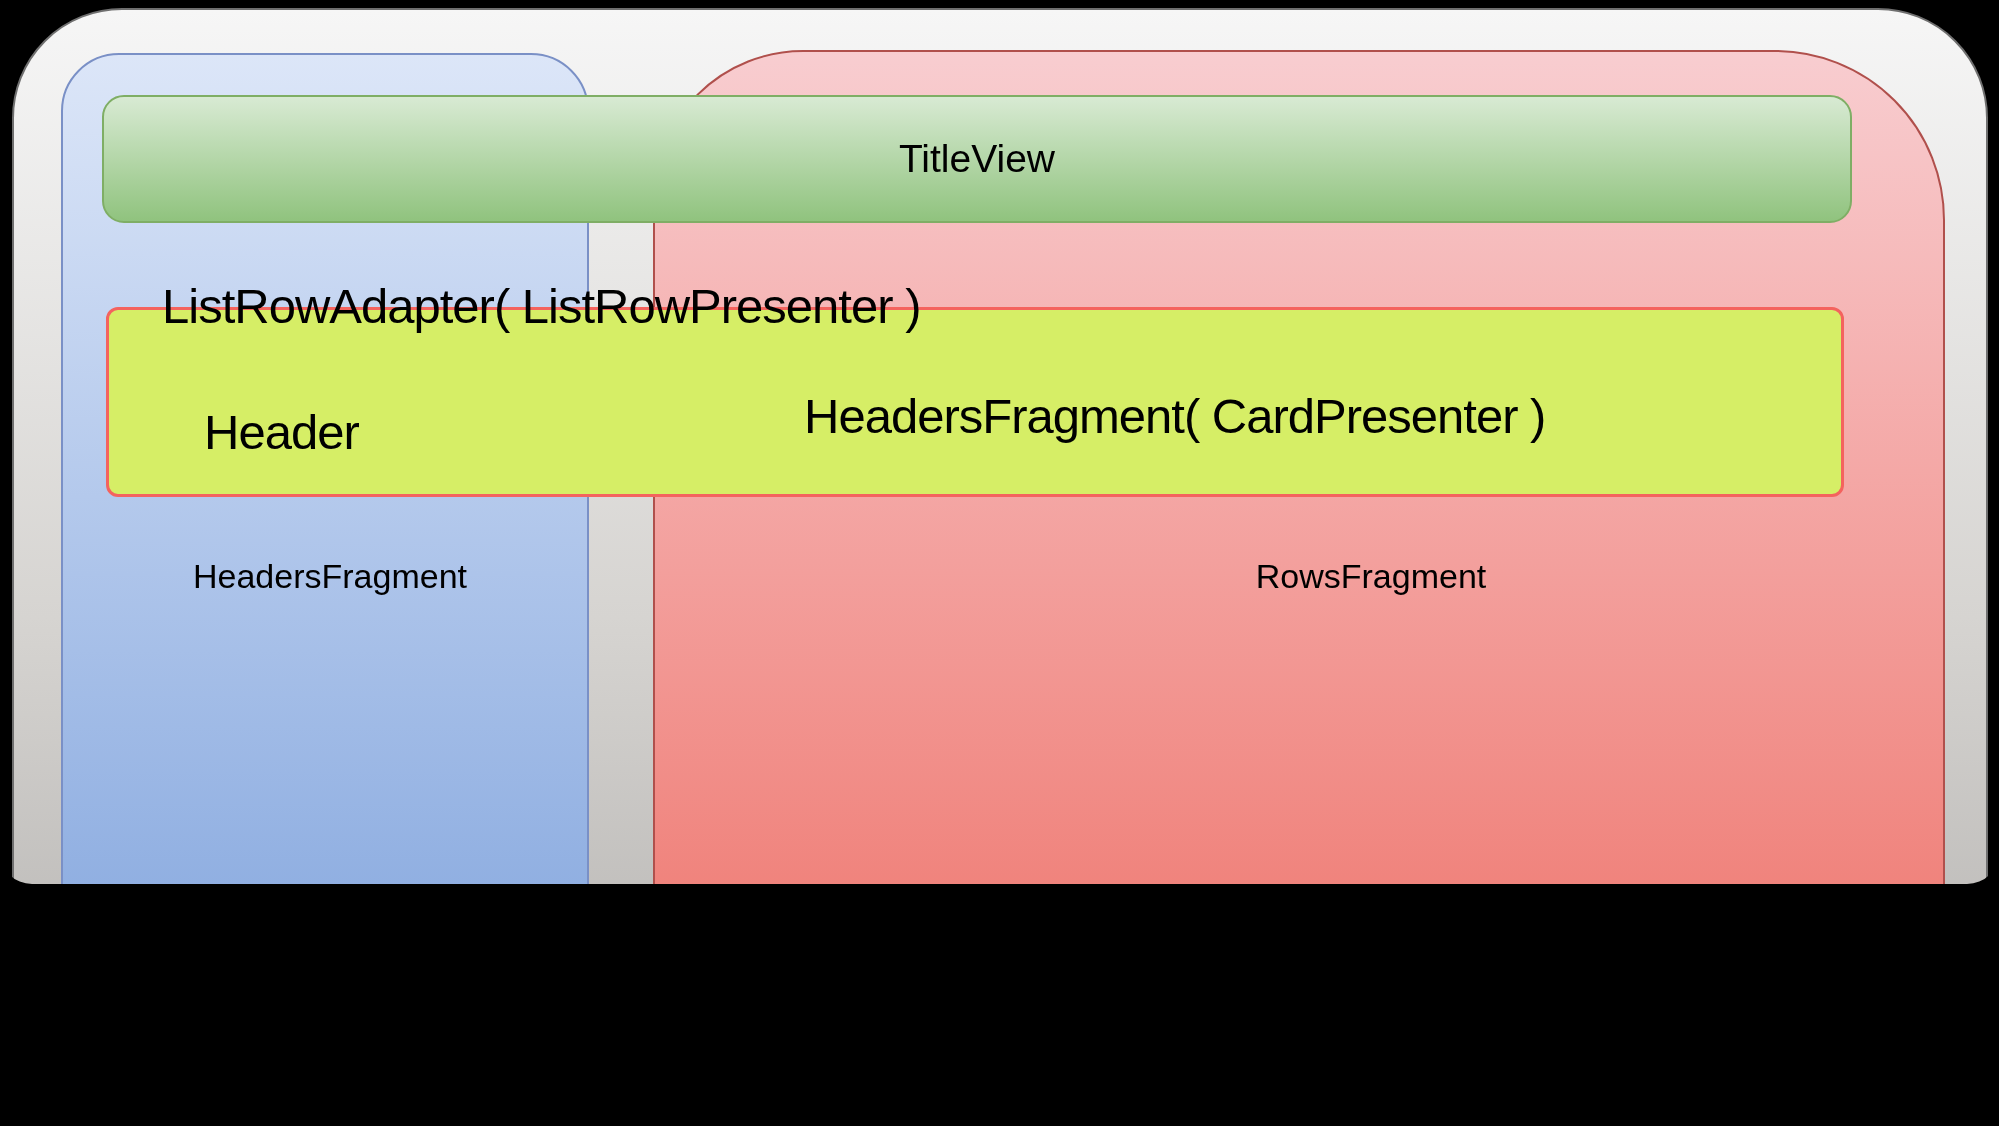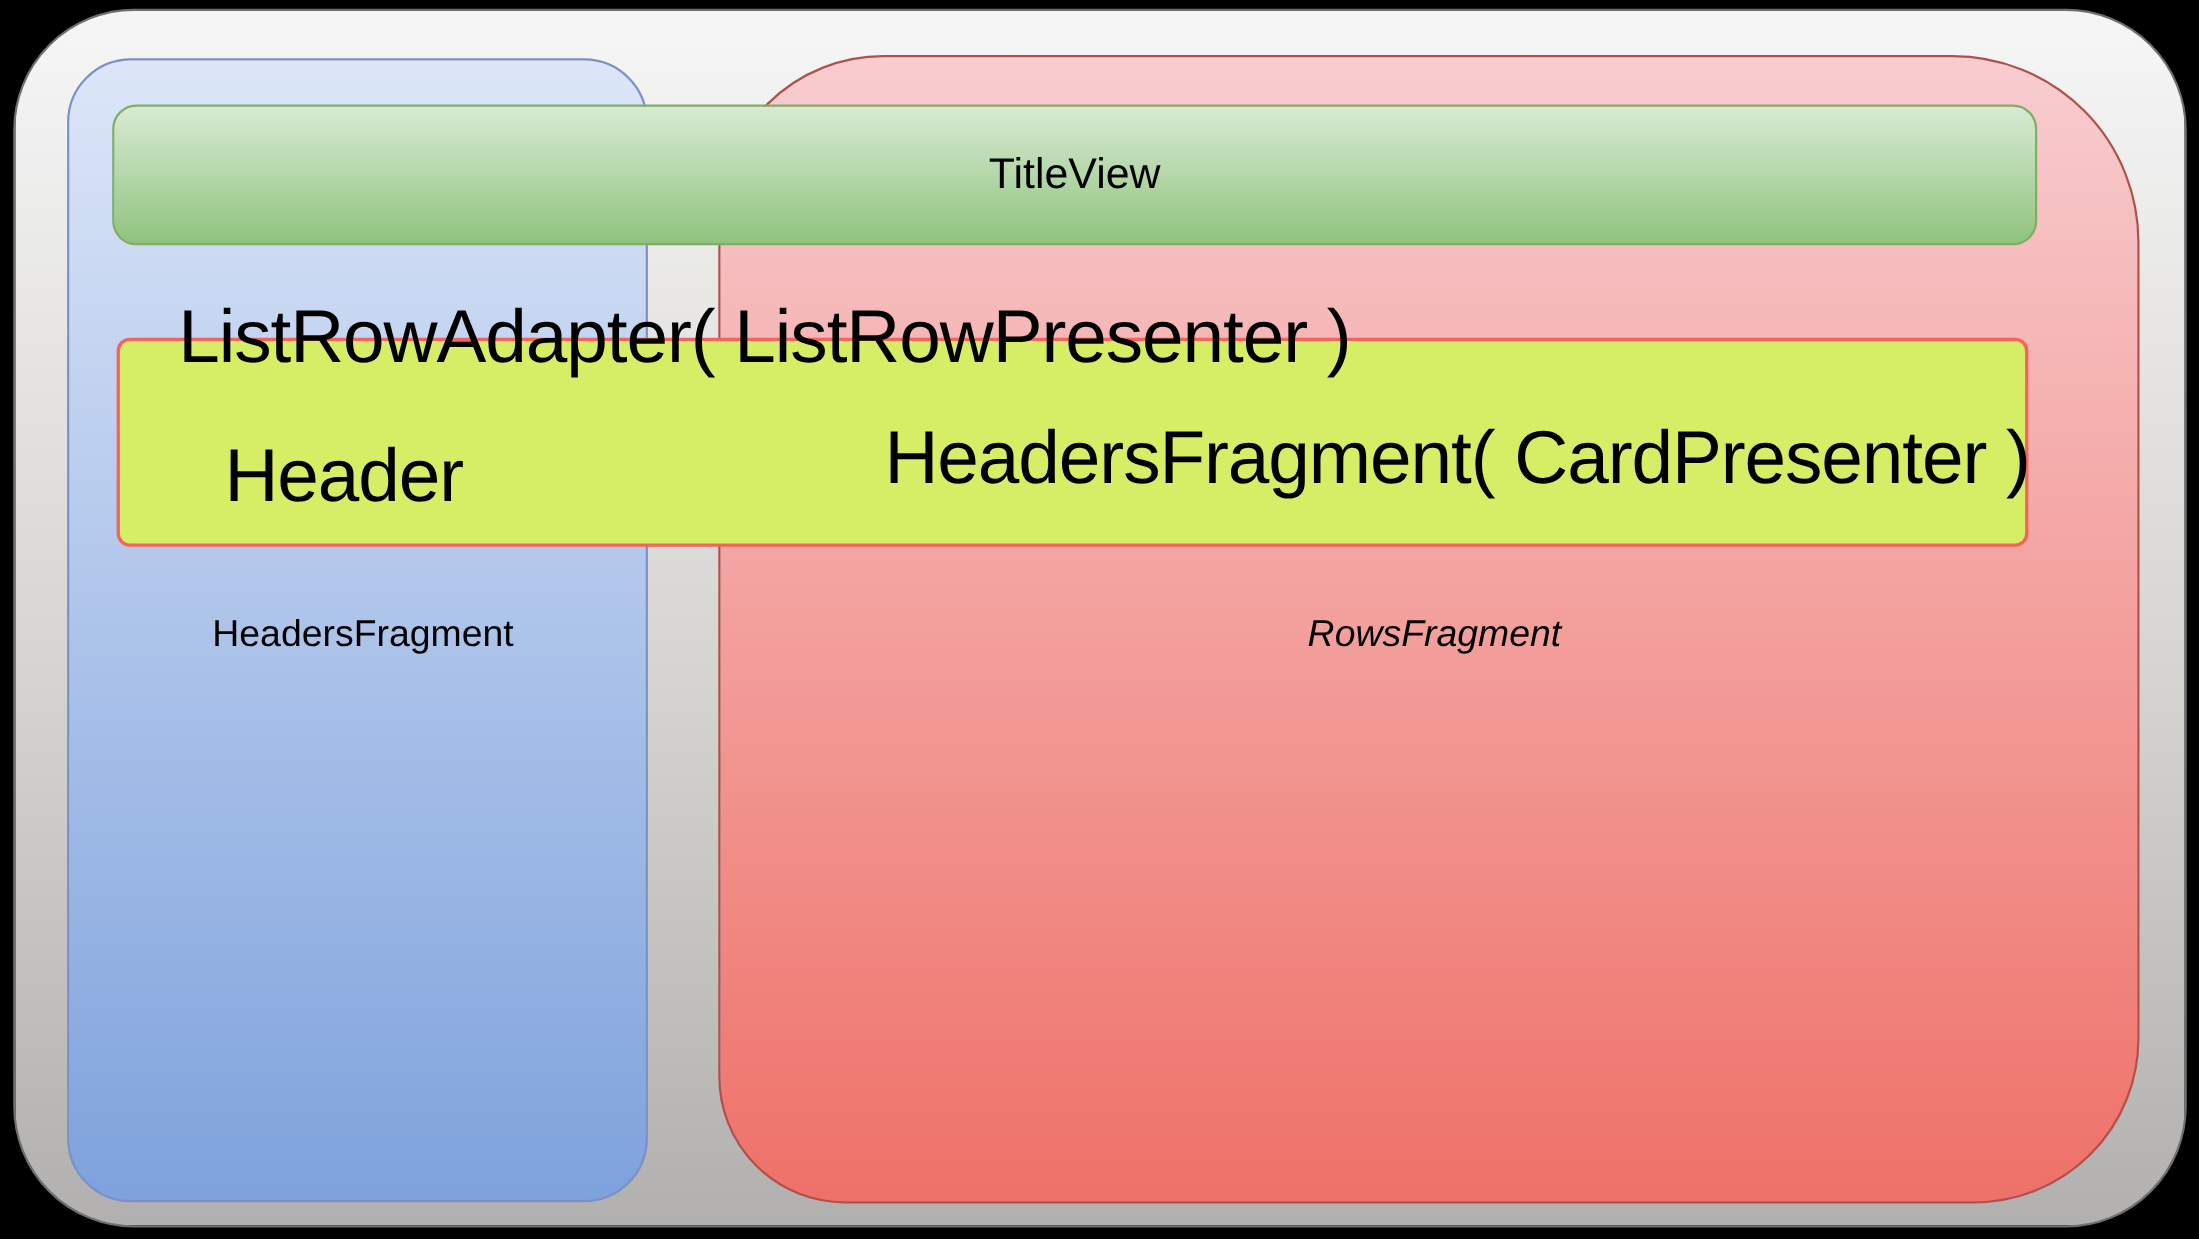--- a/index.html
+++ b/index.html
@@ -3,21 +3,21 @@
 <meta charset="utf-8">
 <style>
   html, body {
     margin: 0;
     padding: 0;
     background: #000000;
   }
   #stage {
     position: relative;
     width: 1999px;
-    height: 1126px;
+    height: 884px;
     background: var(--canvas_bg, #000);
     overflow: hidden;
     font-family: "Liberation Sans", sans-serif;
     color: var(--text, #000);
     border-radius: 32px;
   }
   
   .device {
     position: absolute;
     left: 12px;
@@ -75,21 +75,21 @@
     left: 92px;
     top: 297px;
     width: 1732px;
     height: 184px;
     border: 3px solid var(--yellow_border);
     border-radius: 12px;
     background: var(--yellow_fill);
   }
   .big-label {
     position: absolute;
-    font-size: 68px;
+    font-size: 49px;
     line-height: 67px;
     letter-spacing: -1px;
     white-space: nowrap;
   }
   .label-lrp {
     left: 148px;
     top: 263px;
   }
   .label-header {
     left: 190px;
@@ -101,21 +101,21 @@
   }
   .frag-label {
     position: absolute;
     font-size: 34px;
     line-height: 50px;
     top: 541px;
     white-space: nowrap;
     transform: translateX(-50%);
   }
   .label-headersfragment { left: 316px; }
-  .label-rowsfragment   { left: 1290px; font-style: italic; }
+  .label-rowsfragment   { left: 1357px; }
 </style>
 </head>
 <body>
 
 <div id="stage">
   <div class="device">
 
     <div class="panel-headers"></div>
 
     <div class="panel-rows"></div>

